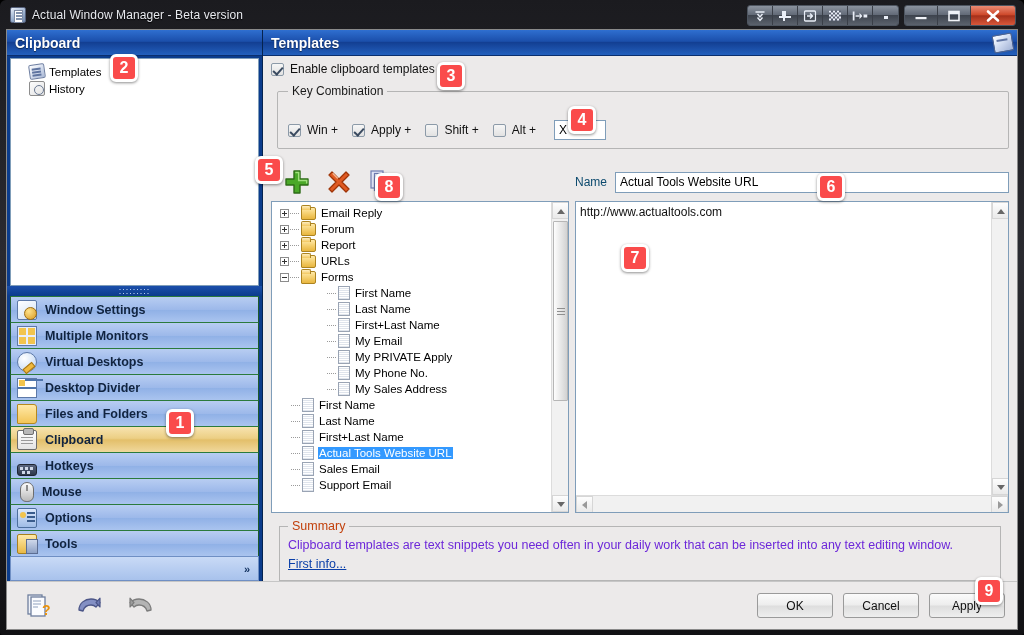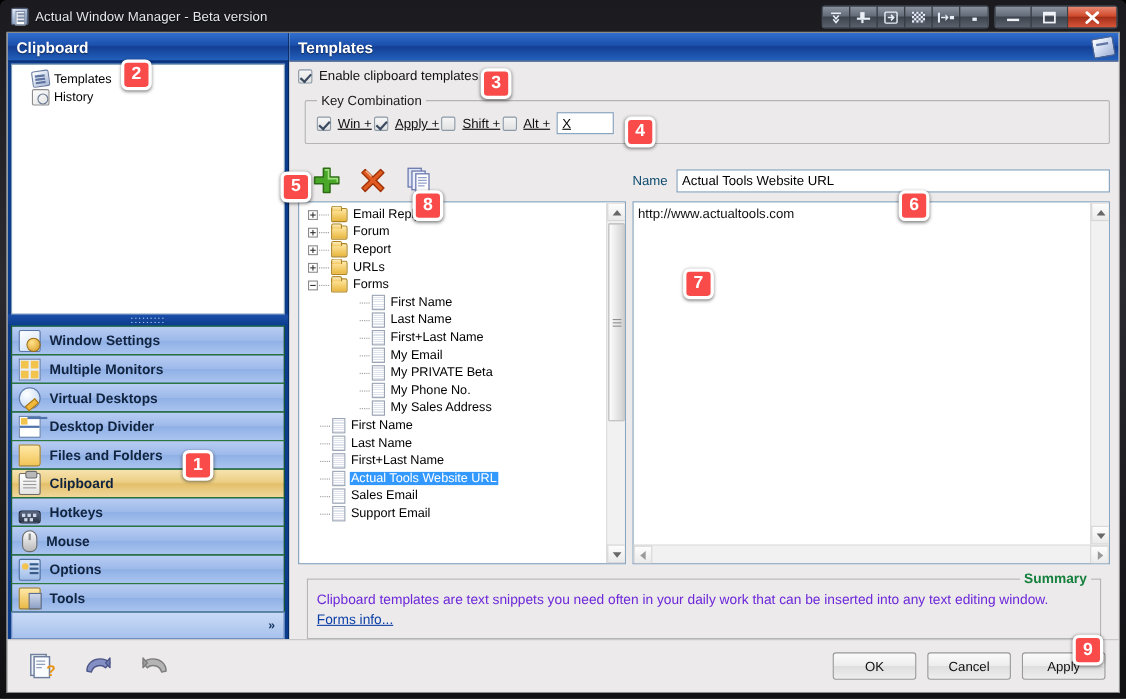--- a/index.html
+++ b/index.html
@@ -284,21 +284,21 @@
   fieldset.group {
     margin: 8px 0 0 6px;
     border: 1px solid #b5b5b5;
     border-radius: 2px;
     padding: 4px 10px 8px 10px;
     background: transparent;
   }
   fieldset.group legend {
     font-size: 12px; color: #1a1a1a; padding: 0 4px;
   }
-  #keycombo-row { display:flex; align-items:center; gap: 2px; margin-top: 0; text-decoration: underline; }
+  #keycombo-row { display:flex; align-items:center; gap: 14px; margin-top: 18px; }
   #keycombo-row .checkrow { font-size: 12px; }
   #key-input {
     width: 52px; height: 20px;
     border: 1px solid #7f9db9;
     background: #fff;
     font-size: 12px;
     padding: 0 4px;
     margin-left: 4px;
     font-family: "Liberation Sans", sans-serif;
   }
@@ -413,21 +413,21 @@
     white-space: pre-wrap;
   }
 
   
   #summary {
     flex: 0 0 auto;
     margin: 6px 8px 0 8px;
     border: 1px solid #b5b5b5;
     padding: 4px 8px 8px 8px;
   }
-  #summary legend { font-size: 12.5px; font-weight: bold; color:#15803d; padding: 0 4px; text-align: right; }
+  #summary legend { font-size: 12.5px; font-weight: normal; color:#c2410c; padding: 0 4px; }
   #summary-text { font-size: 12.5px; color:#6d28d9; line-height: 17px; }
   #summary-link { font-size: 12.5px; color:#0b3fa8; text-decoration: underline; cursor:pointer; display:inline-block; }
 
   
   #bottombar {
     flex: 0 0 auto;
     height: 48px;
     background: #eceaea;
     border-top: 1px solid #c6c6c6;
     display: flex; align-items: center; justify-content: space-between;
@@ -742,21 +742,21 @@
                       <span class="tspacer" style="width: 11px;"></span>
                       <span class="tdash"></span>
                       <span class="tfile"></span>
                       <span class="tlabel">My Email</span>
                     </div>
                     <div class="tnode">
                       <span class="tspacer" style="width: 42px;"></span>
                       <span class="tspacer" style="width: 11px;"></span>
                       <span class="tdash"></span>
                       <span class="tfile"></span>
-                      <span class="tlabel">My PRIVATE Beta</span>
+                      <span class="tlabel">My PRIVATE Apply</span>
                     </div>
                     <div class="tnode">
                       <span class="tspacer" style="width: 42px;"></span>
                       <span class="tspacer" style="width: 11px;"></span>
                       <span class="tdash"></span>
                       <span class="tfile"></span>
                       <span class="tlabel">My Phone No.</span>
                     </div>
                     <div class="tnode">
                       <span class="tspacer" style="width: 42px;"></span>
@@ -833,21 +833,21 @@
                   <div class="hsb-arrow right"></div>
                 </div>
               </div>
             </div>
 
           </div>
 
           <fieldset id="summary">
             <legend>Summary</legend>
             <div id="summary-text">Clipboard templates are text snippets you need often in your daily work that can be inserted into any text editing window.</div>
-            <a id="summary-link">Forms info...</a>
+            <a id="summary-link">First info...</a>
           </fieldset>
         </div>
       </div>
     </div>
 
     <div id="bottombar">
       <div id="bottom-left">
         <div class="bl-icon">
           <svg width="28" height="26" viewBox="0 0 28 26">
             <rect x="3" y="2" width="14" height="19" fill="#eef1f7" stroke="#6f7f9e" stroke-width="1.3"></rect>

